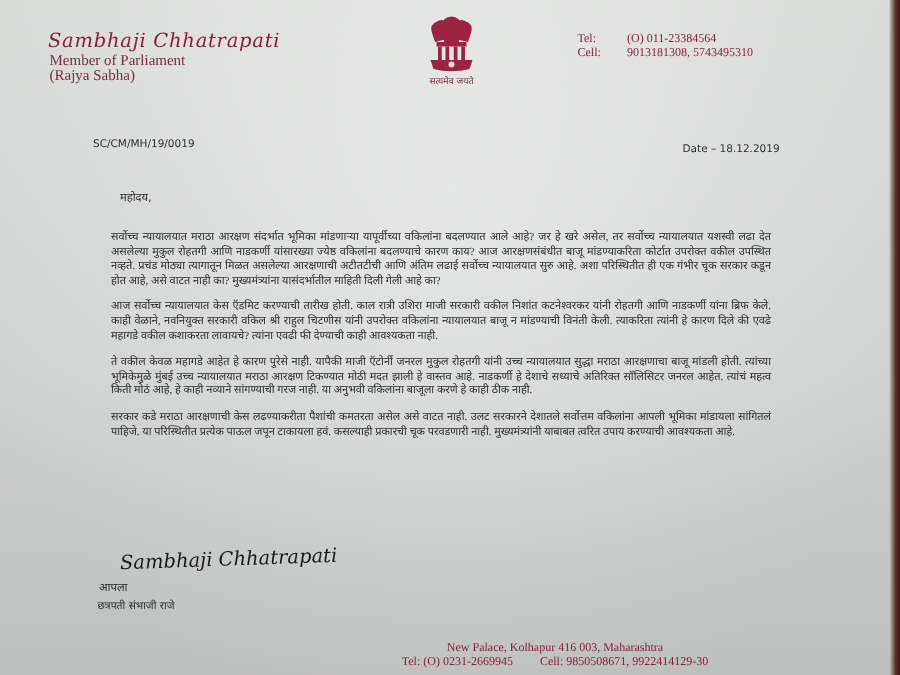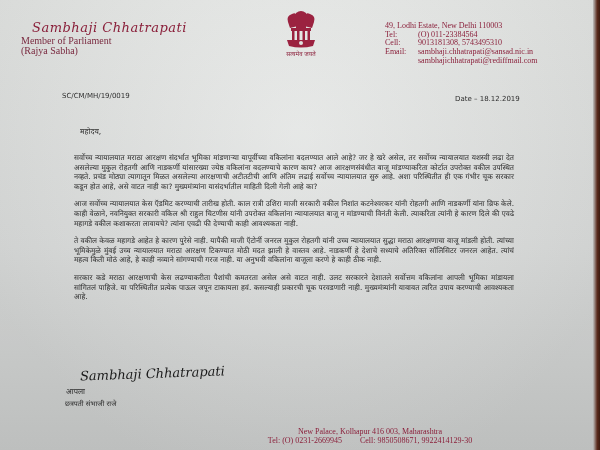--- a/index.html
+++ b/index.html
@@ -16,21 +16,21 @@
     position:absolute; left:0; top:0; width:600px; height:450px;
     background: radial-gradient(ellipse at 50% 30%, rgba(255,255,255,0.18), rgba(0,0,0,0.06) 80%);
     pointer-events:none;
   }
   .header-name {
     position:absolute; left:32px; top:20px;
     font-family:"DejaVu Serif", serif; font-style:italic; font-size:13px;
     color:#8a1f3a; letter-spacing:0.5px;
   }
   .header-title {
-    position:absolute; left:21px; top:36px;
+    position:absolute; left:33px; top:36px;
     font-family:"Liberation Serif", serif; font-size:10px; line-height:10px; color:#7a2a40;
   }
   .emblem {
     position:absolute; left:276px; top:8px; width:50px; height:50px;
   }
   .emblem-motto {
     position:absolute; left:275px; top:50px; width:52px; text-align:center;
     font-size:6px; color:#8a1f3a;
   }
   .contact {
@@ -45,21 +45,21 @@
   .date {
     position:absolute; left:455px; top:95px; font-size:7px; color:#2e2e2e;
   }
   .salutation {
     position:absolute; left:80px; top:126px; font-size:7.5px; color:#2e2e2e;
   }
   .body {
     position:absolute; left:74px; top:153px; width:440px;
     font-size:7.3px; line-height:9.6px; color:#2b2b2b;
   }
-  .body p { margin:0 0 8px 0; text-align:justify; }
+  .body p { margin:0 0 8px 0; text-align:justify;font-family:Liberation Serif, serif; }
   .closing {
     position:absolute; left:66px; top:357px; font-size:7.5px; color:#2b2b2b;margin-top:29px;
   }
   .signature {
     position:absolute; left:80px; top:366px;
     font-family:"DejaVu Serif", serif; font-style:italic; font-size:13px; color:#1a1a1a;
     transform: rotate(-2deg);
   }
   .signatory {
     position:absolute; left:65px; top:399px; font-size:7px; color:#2b2b2b;
@@ -95,37 +95,26 @@
       <rect x="26.5" y="23" width="2.5" height="9"></rect>
       <rect x="31.5" y="23" width="2.5" height="9"></rect>
       <path d="M11 32 L39 32 L37 38 Q25 41 13 38 Z"></path>
     </g>
     <circle cx="25" cy="35" r="2" fill="#e0e2e0"></circle>
   </svg>
   <div class="emblem-motto">सत्यमेव जयते</div>
 
   <div class="contact">
     <div class="row">
-        <span>49, Lodhi Estate, New Delhi 110003</span>
-      </div>
-    <div class="row">
       <span class="lbl">Tel:</span>
       <span>(O) 011-23384564</span>
     </div>
     <div class="row">
       <span class="lbl">Cell:</span>
       <span>9013181308, 5743495310</span>
-    </div>
-    <div class="row">
-      <span class="lbl">Email:</span>
-      <span>sambhaji.chhatrapati@sansad.nic.in</span>
-    </div>
-    <div class="row">
-      <span class="lbl"></span>
-      <span>sambhajichhatrapati@rediffmail.com</span>
     </div>
   </div>
 </div>
 
 <div class="ref">SC/CM/MH/19/0019</div>
 <div class="date">Date – 18.12.2019</div>
 
 <div class="salutation">महोदय,</div>
 
 <div class="body">

